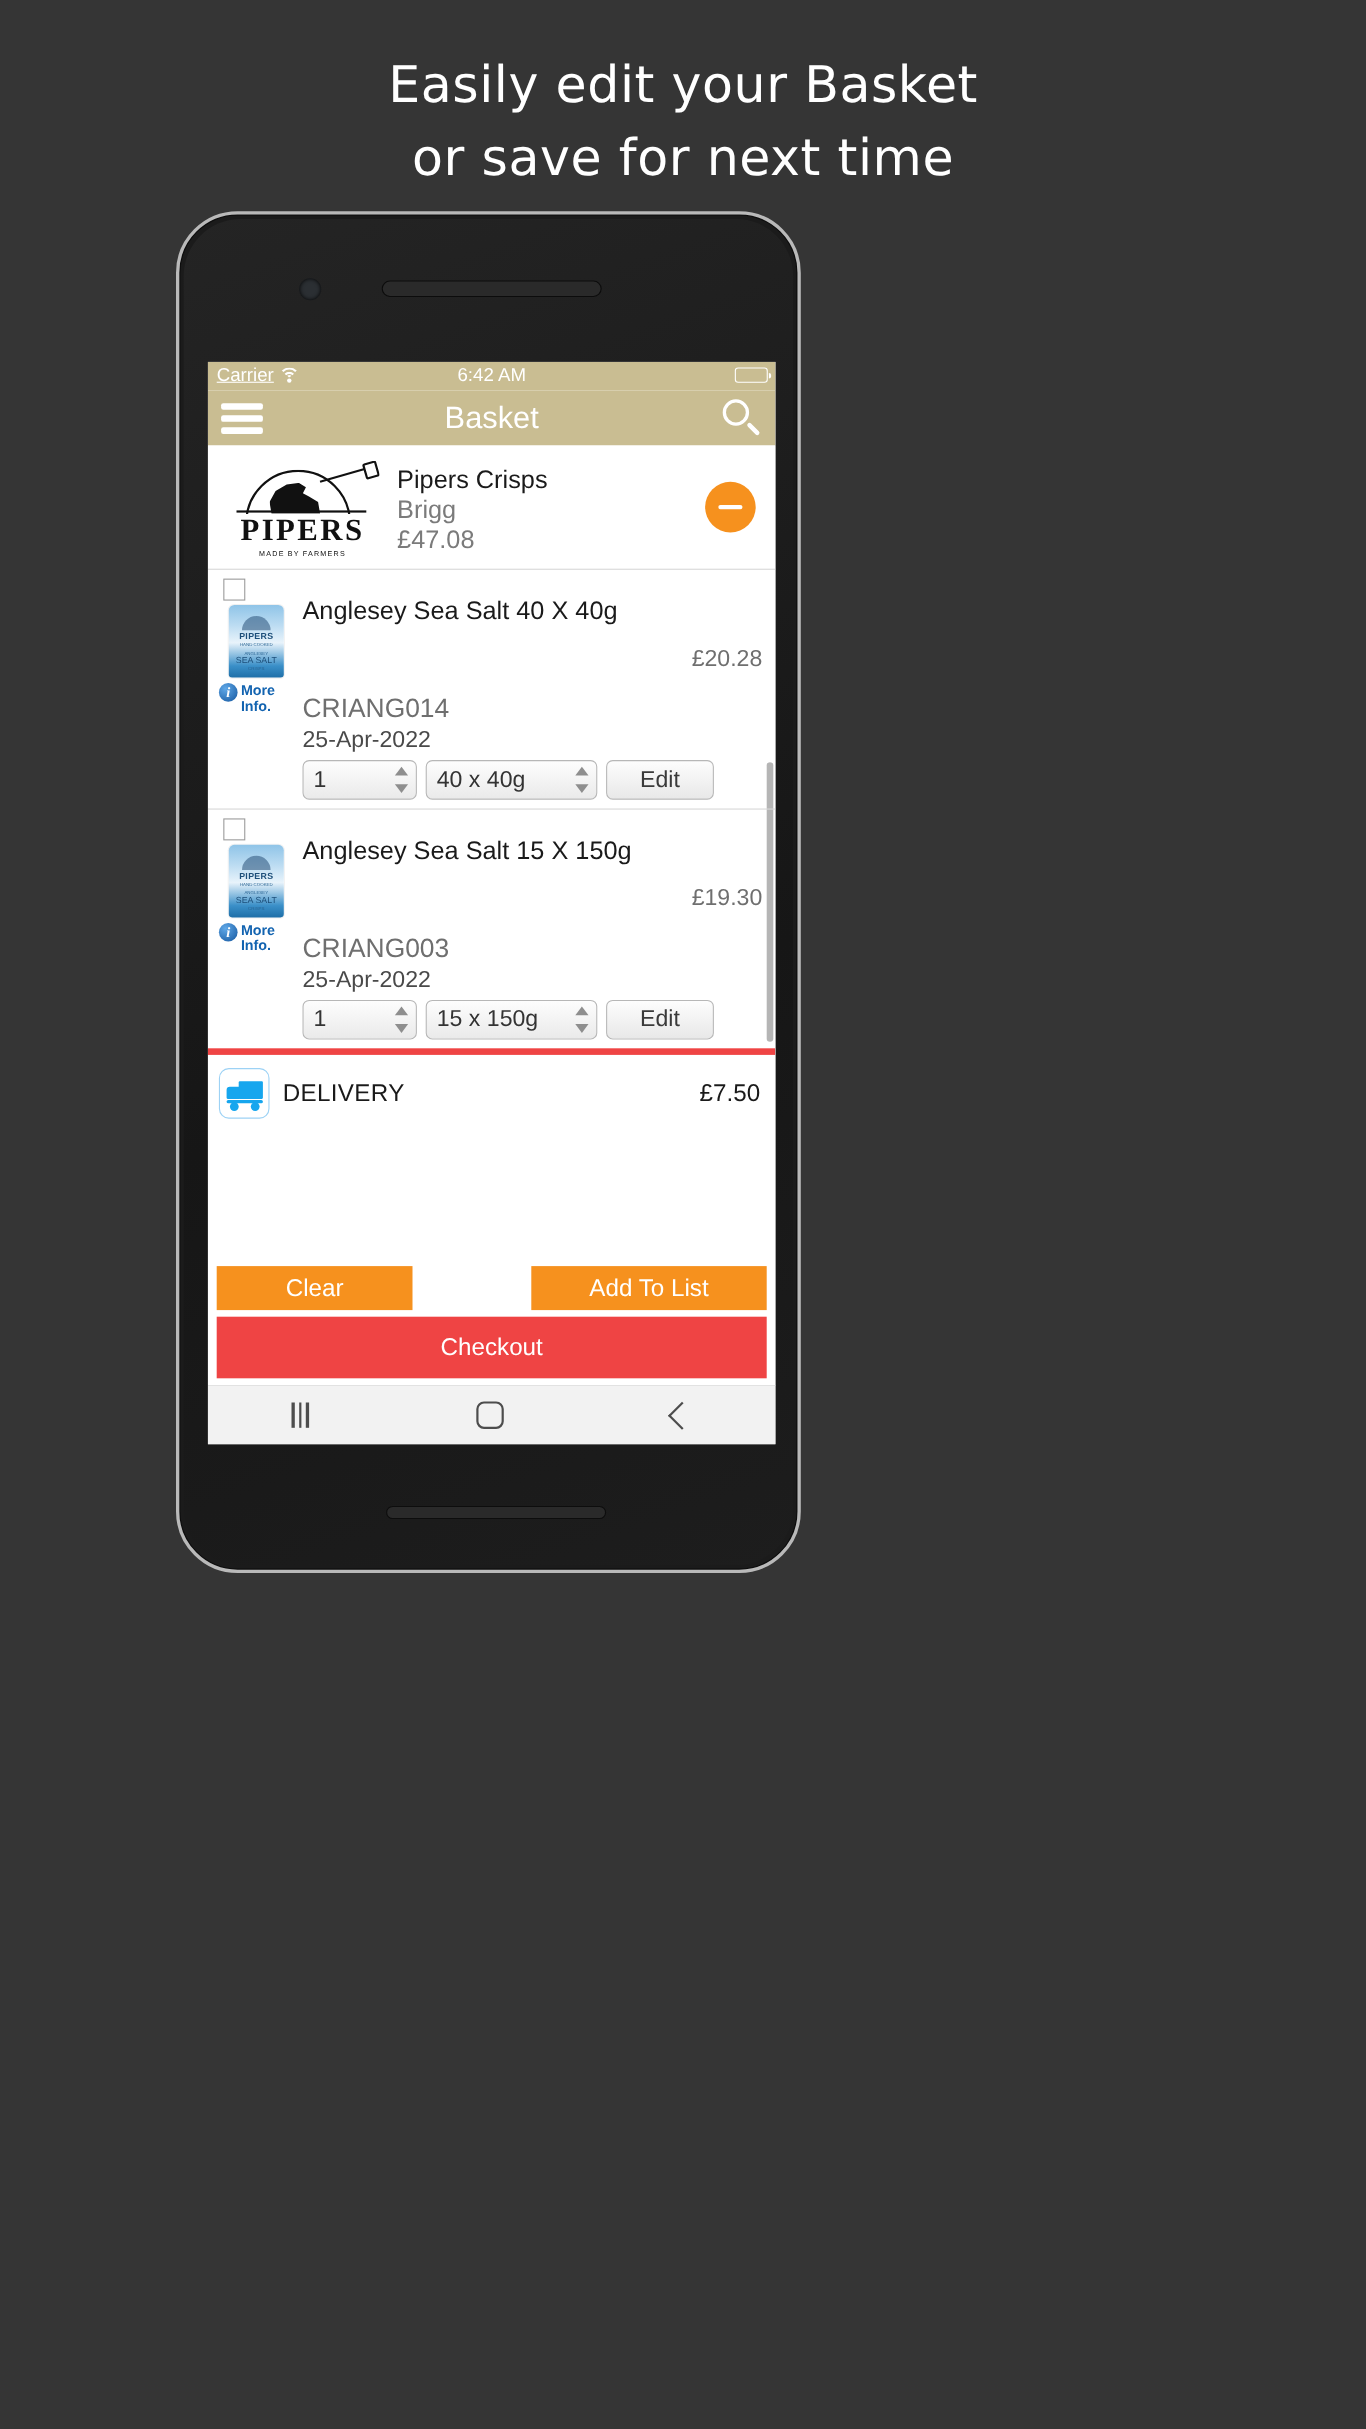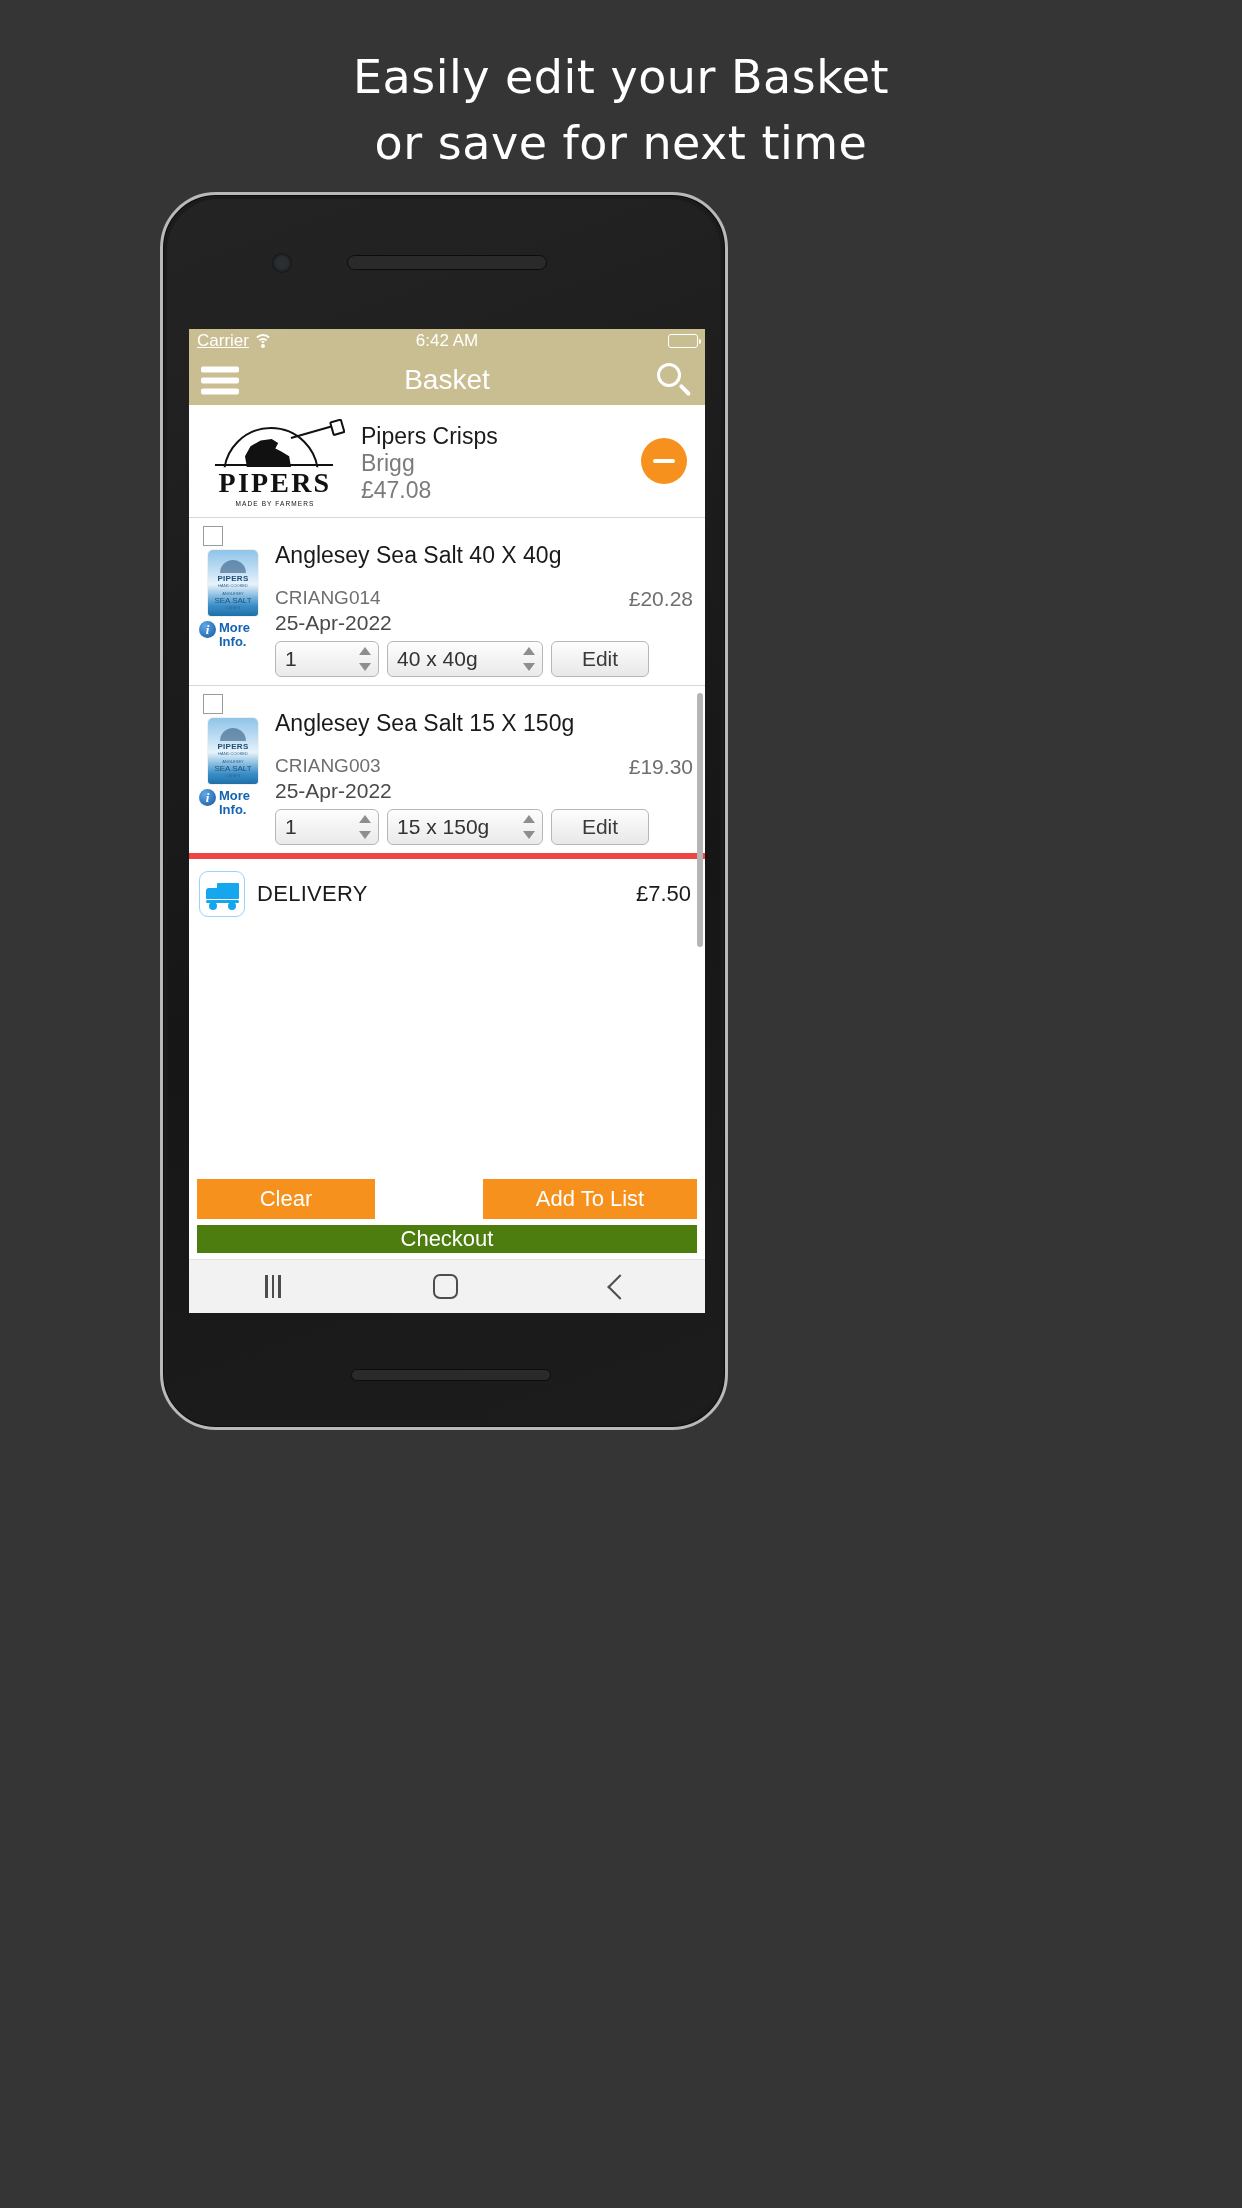--- a/index.html
+++ b/index.html
@@ -169,21 +169,21 @@
   .moreinfo { display:flex; align-items:flex-start; gap:3px; margin-top: 3px; cursor:pointer; width: 72px; padding-left:2px;}
   .ibadge { width: 17px; height: 17px; border-radius: 50%;
             background: radial-gradient(circle at 35% 30%, #5fa8e8, #14569e);
             color:#fff; font-family:"Liberation Serif", serif; font-style: italic; font-weight:700;
             font-size: 13px; line-height: 17px; text-align:center; flex:none; }
   .mitext { font-size: 13px; font-weight: 700; color: #1263b0; line-height: 14px; }
 
   .prow-body { flex: 1; padding-left: 6px; position: relative; }
   .pname { font-size: 23px; color: #1a1a1a; margin-top: 16px; }
   .pmeta { display:flex; justify-content: space-between; align-items:flex-start; margin-top: 18px; }
-  .pcode { font-size: 19px; color: #6f6f6f; }
+  .pcode { font-size: 24px; color: #6f6f6f; margin-top: 44px; }
   .pdate { font-size: 21px; color: #4a4a4a; margin-top: 2px; }
   .pprice{ font-size: 21px; color: #6f6f6f; padding-right: 4px; }
 
   .ctrl-row { display: flex; align-items: center; gap: 8px; margin-top: 6px; }
   .stepper {
     height: 36px; border: 1px solid #b7b7b7; border-radius: 6px;
     background: linear-gradient(180deg,#fdfdfd,#eaeaea);
     display:flex; align-items:center; padding: 0 6px 0 9px; position: relative;
     font-size: 21px; color: #333; cursor: pointer;
   }
@@ -221,21 +221,21 @@
                background: #b5b5b5; border-radius: 3px; }
 
   
   .btn-row { display:flex; justify-content: space-between; padding: 0 8px; margin-bottom: 6px; }
   .btn {
     height: 40px; display:flex; align-items:center; justify-content:center;
     color:#fff; font-size: 22px; cursor:pointer;
   }
   .btn.clear { width: 178px; background: #f6911e; }
   .btn.addlist { width: 214px; background: #f6911e; }
-  .btn.checkout { margin: 0 8px 6px 8px; background:#4d7c0f; height: 28px;
+  .btn.checkout { margin: 0 8px 6px 8px; background:#ef4444; height: 56px;
                   display:flex; align-items:center; justify-content:center; color:#fff; font-size:22px;
                   cursor:pointer; }
 
   
   .androidnav { height: 54px; background: #f2f2f2; display:flex; align-items:center;
                 justify-content: space-around; flex: none; border-top: 1px solid #e2e2e2; }
   .nav-recents { display:flex; gap: 4px; cursor:pointer; }
   .nav-recents i { display:block; width: 2.5px; height: 23px; background:#4d4d4d; }
   .nav-home { width: 25px; height: 25px; border: 2.5px solid #4d4d4d; border-radius: 7px; cursor:pointer; }
   .nav-back { width: 18px; height: 18px; border-left: 2.5px solid #4d4d4d;

